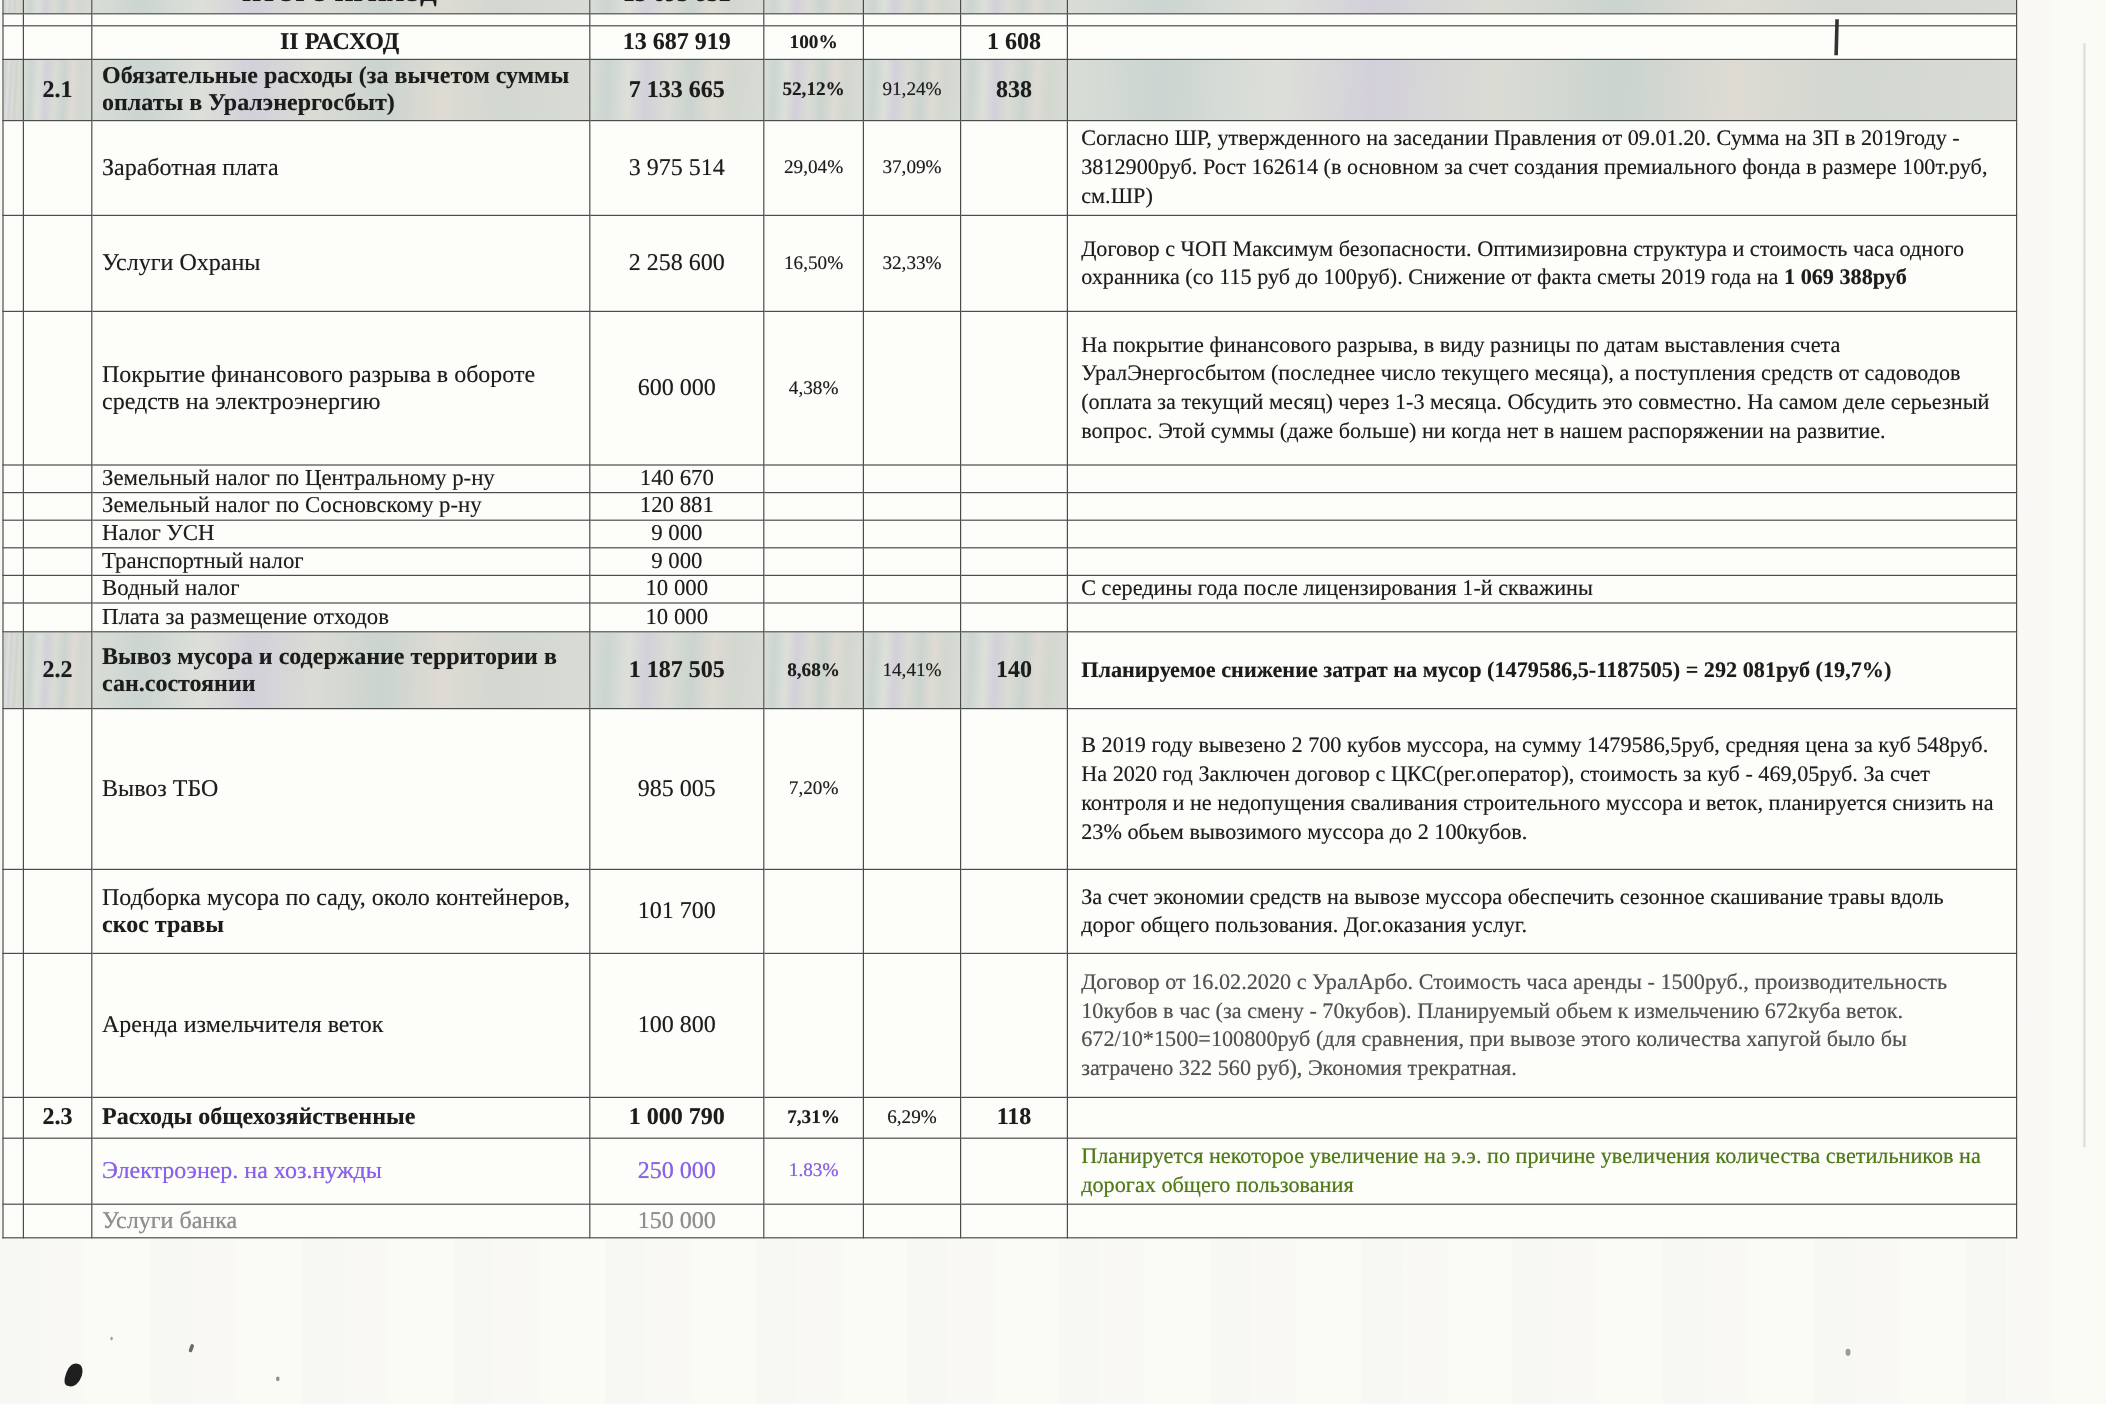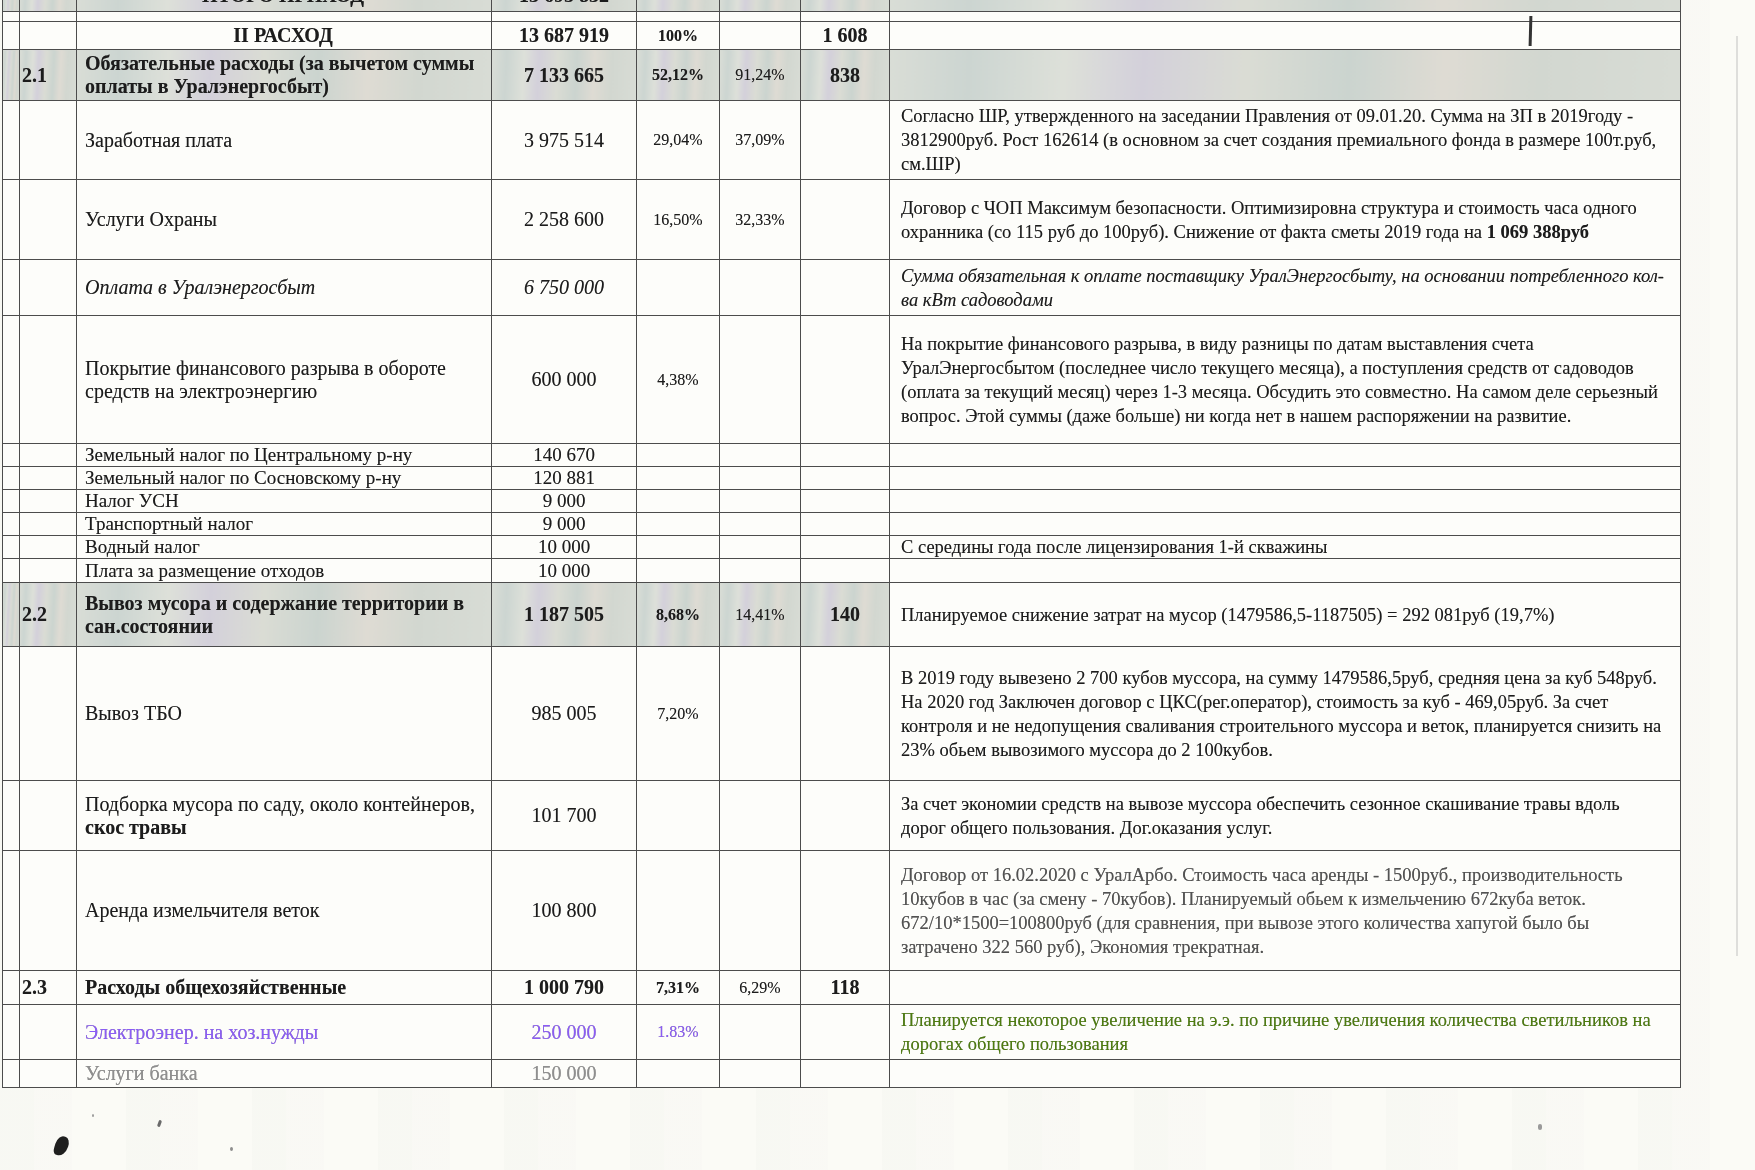--- a/index.html
+++ b/index.html
@@ -20,33 +20,33 @@
     position:absolute;left:2px;top:-21px;width:1606px;
     background:#fdfdfa;
   }
   td{
     border:1.5px solid #4c4c4c;
     vertical-align:middle;
     overflow:hidden;
     text-shadow:0 0 0.6px rgba(35,35,35,0.45);
   }
   .c-edge{width:16px;padding:0;}
-  .c-num{width:52px;font-size:20px;padding:0 2px;}
+  .c-num{width:52px;text-align:center;font-size:20px;padding:0 2px;}
   .c-name{width:396px;text-align:left;padding:2px 10px 2px 8px;font-size:20px;line-height:23px;}
   .c-amount{width:136px;text-align:center;font-size:20px;padding:0 4px;}
   .c-pct{width:78px;text-align:center;font-size:16px;padding:0 2px;}
   .c-pct2{width:76px;}
   .c-cnt{width:84px;text-align:center;font-size:20px;padding:0 2px;}
   .c-comment{width:768px;text-align:left;padding:3px 11px;font-size:18.5px;line-height:24px;}
   tr.compact .c-name{font-size:19px;line-height:20px;padding:0 6px 0 8px;}
   tr.compact .c-amount{font-size:19px;margin-top:32px;}
   tr.compact .c-comment{line-height:20px;padding:0 11px;}
   tr.section td{font-weight:700;}
   tr.section .c-pct2{font-weight:400;}
-  tr.section .c-comment{font-weight:400;}
+  tr.section .c-comment{font-weight:700;}
   tr.italic td{font-style:italic;}
   tr.name-center .c-name{text-align:center;}
   tr.name-right .c-name{text-align:right;padding-right:16px;}
   tr.shaded-full td, tr.shaded td{
     background:linear-gradient(93deg,#d9ddd6 0%,#ccd5d1 10%,#dde0d9 22%,#d3d0da 32%,#dadcd4 45%,#cbd4cf 58%,#dedbd3 70%,#d2d7d0 82%,#d8dcd5 100%);
   }
   tr.shaded .c-comment{background:#fdfdfa;}
   tr.tinted td{
     background:linear-gradient(91deg,#f3f4ef 0%,#eceeе8 25%,#f6f6f1 55%,#eef0eb 80%,#f4f5f0 100%);
   }
@@ -125,30 +125,20 @@
         <tr style="height: 80px;">
           <td class="c-edge"></td>
           <td class="c-num"></td>
           <td class="c-name"><span>Услуги Охраны</span></td>
           <td class="c-amount">2 258 600</td>
           <td class="c-pct c-pct1">16,50%</td>
           <td class="c-pct c-pct2">32,33%</td>
           <td class="c-cnt"></td>
           <td class="c-comment"><span>Договор с ЧОП Максимум безопасности. Оптимизировна структура и стоимость часа одного охранника (со 115 руб до 100руб). Снижение от факта сметы 2019 года на </span><span class="seg-bold">1 069 388руб</span></td>
         </tr>
-        <tr class="italic" style="height: 56px;">
-          <td class="c-edge"></td>
-          <td class="c-num"></td>
-          <td class="c-name"><span>Оплата в Уралэнергосбыт</span></td>
-          <td class="c-amount">6 750 000</td>
-          <td class="c-pct c-pct1"></td>
-          <td class="c-pct c-pct2"></td>
-          <td class="c-cnt"></td>
-          <td class="c-comment"><span>Сумма обязательная к оплате поставщику УралЭнергосбыту, на основании потребленного кол-ва кВт садоводами</span></td>
-        </tr>
         <tr style="height: 128px;">
           <td class="c-edge"></td>
           <td class="c-num"></td>
           <td class="c-name"><span>Покрытие финансового разрыва в обороте средств на электроэнергию</span></td>
           <td class="c-amount">600 000</td>
           <td class="c-pct c-pct1">4,38%</td>
           <td class="c-pct c-pct2"></td>
           <td class="c-cnt"></td>
           <td class="c-comment"><span>На покрытие финансового разрыва, в виду разницы по датам выставления счета УралЭнергосбытом (последнее число текущего месяца), а поступления средств от садоводов (оплата за текущий месяц) через 1-3 месяца.    Обсудить это совместно.  На самом деле серьезный вопрос. Этой суммы (даже больше) ни когда нет в нашем распоряжении на развитие.</span></td>
         </tr>

